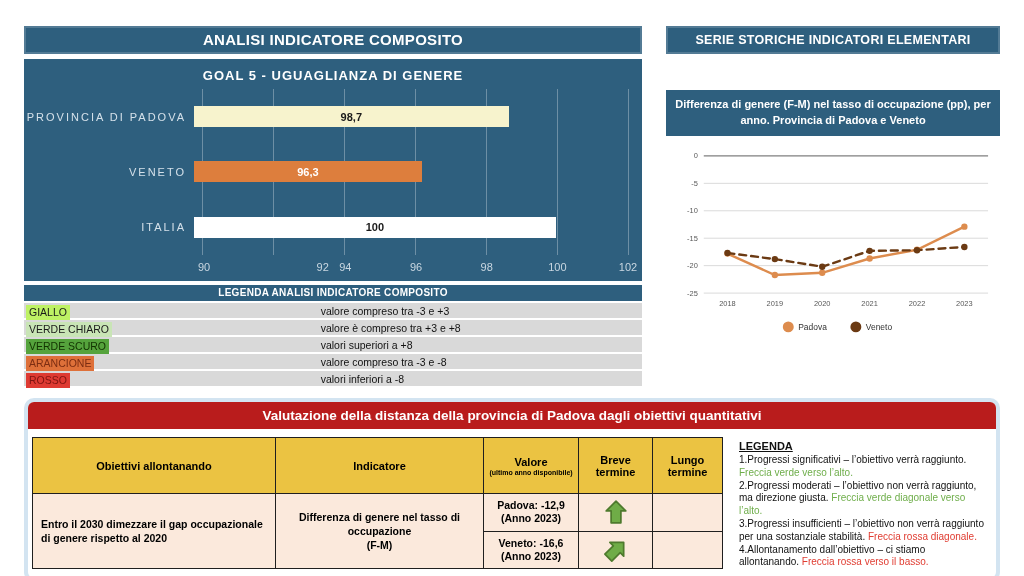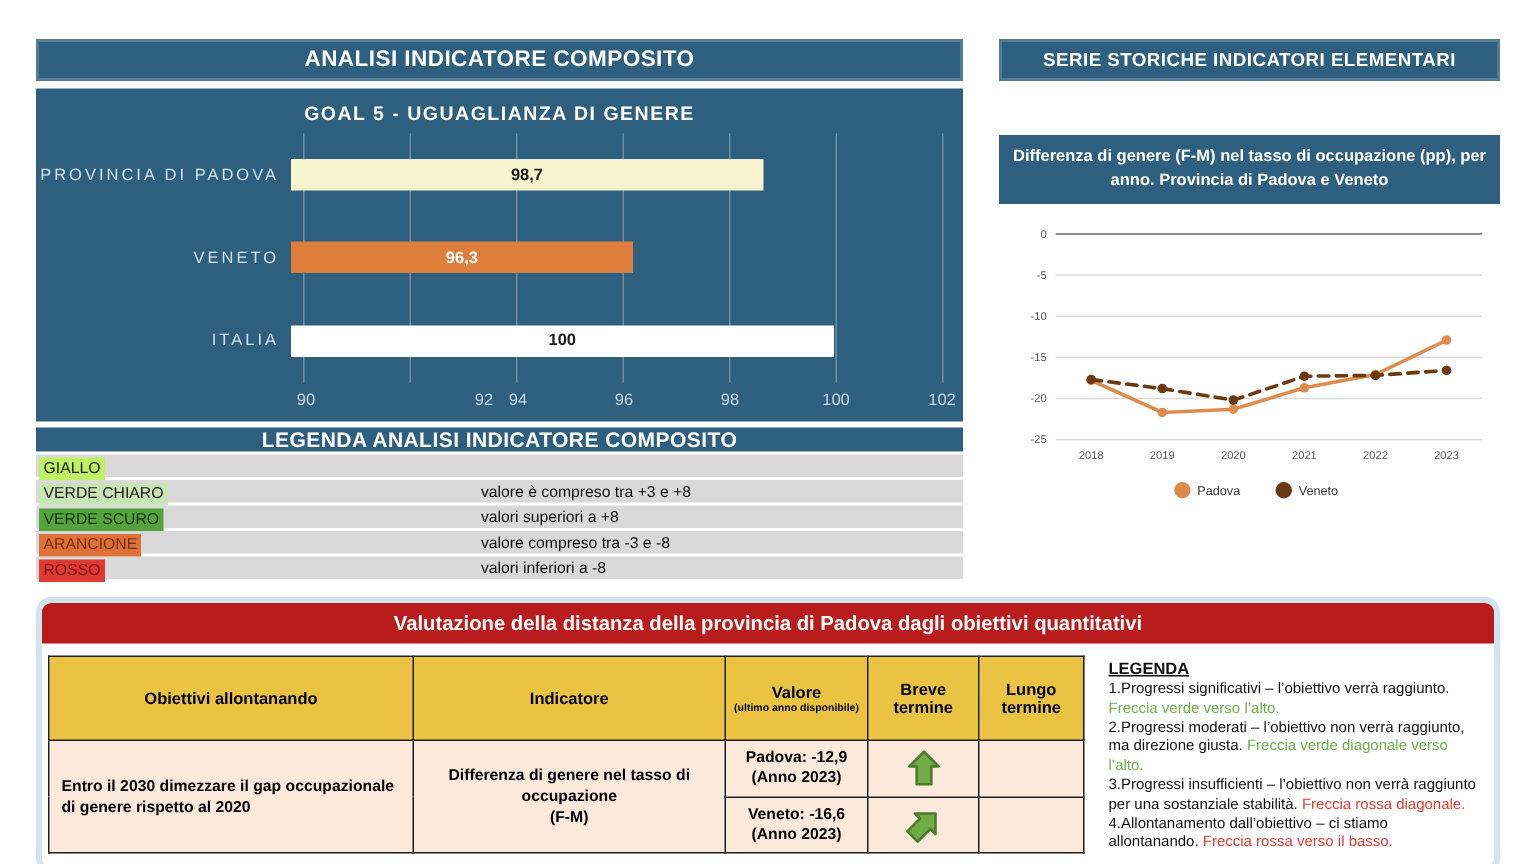--- a/index.html
+++ b/index.html
@@ -24,21 +24,21 @@
   .bar-row { display:flex; align-items:center; }
   .bar-label { width:170px; text-align:right; padding-right:8px; color:#D5E1EA; font-size:11px; letter-spacing:2px; white-space:nowrap; }
   .bar-track { flex:1; margin-right:14px; position:relative; height:21px; }
   .bar { position:absolute; left:0; top:0; height:100%; display:flex; align-items:center; justify-content:center;
     font-weight:bold; font-size:11px; }
   .bar-axis { position:absolute; left:180px; right:14px; bottom:2px; height:18px; }
   .bar-tick { position:absolute; transform:translateX(-50%); color:#C9D7E1; font-size:11px; }
 
   
   .legend-table { margin-top:4px; }
-  .legend-header { background:#2E5F7E; color:#fff; font-weight:bold; text-align:center; font-size:14px; height:16px; line-height:16px; letter-spacing:.3px; }
+  .legend-header { background:#2E5F7E; color:#fff; font-weight:bold; text-align:center; font-size:10px; height:16px; line-height:16px; letter-spacing:.3px; }
   .legend-row { display:flex; background:#D9D9D9; margin-top:2px; height:15px; align-items:center; }
   .legend-label-cell { width:48%; padding-left:2px; }
   .swatch { display:inline-block; font-size:10.5px; padding:0 3px; line-height:15px; }
   .legend-desc { width:52%; font-size:10.5px; color:#111; }
 
   
   .subtitle-bar { margin-top:36px; background:#2E5F7E; color:#fff; font-weight:bold; font-size:11px;
     text-align:center; padding:7px 6px; line-height:1.45; }
   .line-chart { margin-top:4px; }
 
@@ -112,20 +112,21 @@
               <span class="bar-tick" style="left: 100%;">102</span>
             </div>
         </div>
       </div>
 
       <div class="legend-table">
         <div class="legend-header">LEGENDA ANALISI INDICATORE COMPOSITO</div>
 
         <div class="legend-row">
           <div class="legend-label-cell"><span class="swatch" style="background-color: #bef264; color: rgb(26, 26, 26);">GIALLO</span></div>
+          <div class="legend-desc">valore compreso tra -3 e +3</div>
         </div>
         <div class="legend-row">
           <div class="legend-label-cell"><span class="swatch" style="background-color: rgb(201, 229, 182); color: rgb(26, 26, 26);">VERDE CHIARO</span></div>
           <div class="legend-desc">valore è compreso tra +3 e +8</div>
         </div>
         <div class="legend-row">
           <div class="legend-label-cell"><span class="swatch" style="background-color: rgb(85, 163, 60); color: rgb(18, 51, 0);">VERDE SCURO</span></div>
           <div class="legend-desc">valori superiori a +8</div>
         </div>
         <div class="legend-row">

